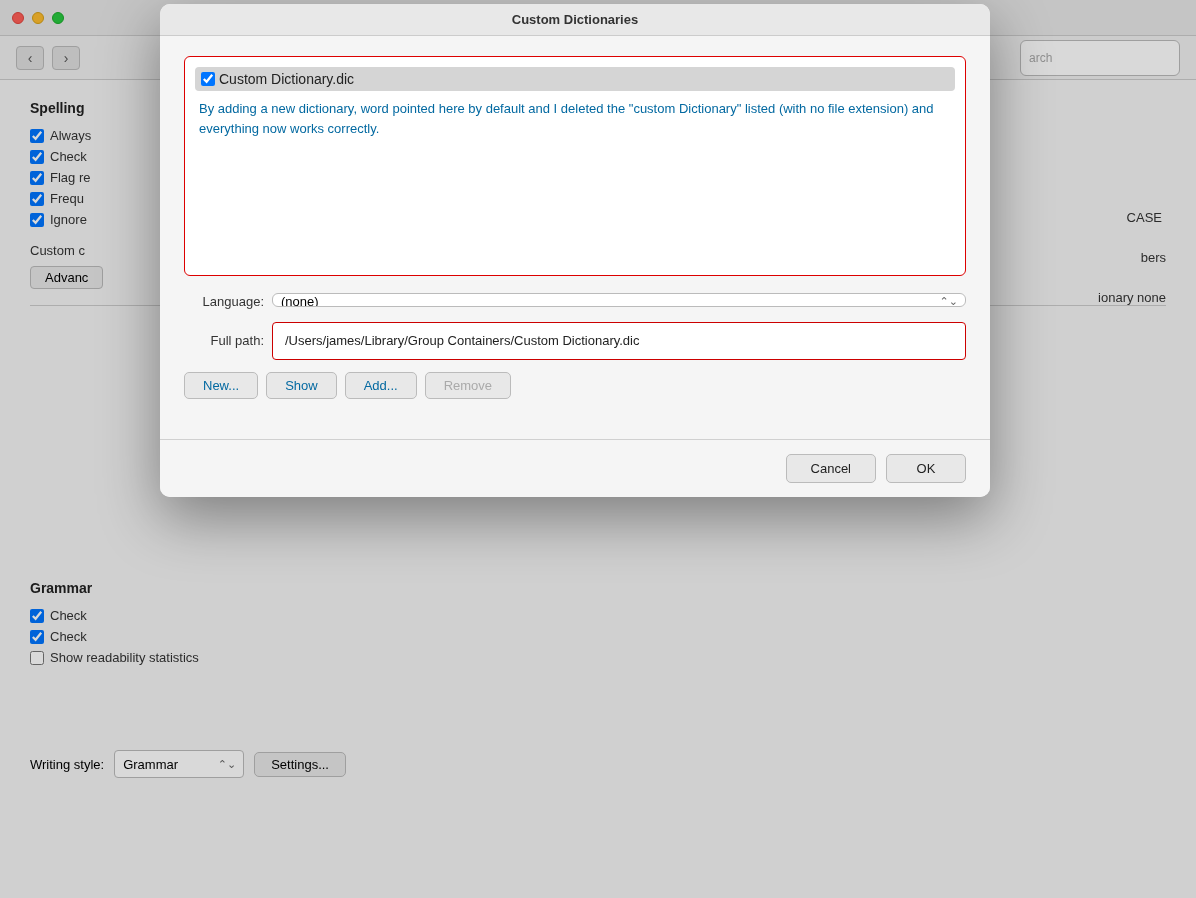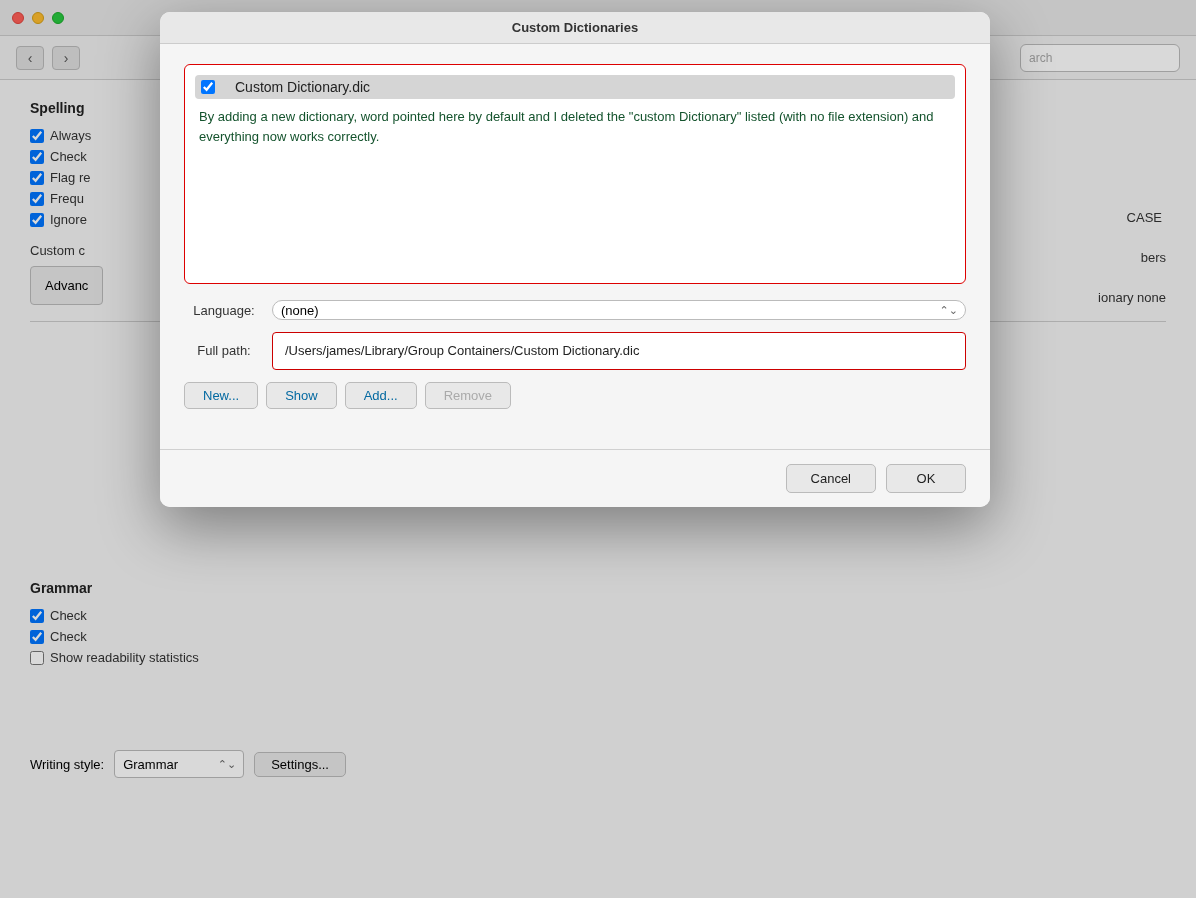--- a/index.html
+++ b/index.html
@@ -65,21 +65,21 @@
       color: #555;
       cursor: pointer;
     }
 
     .search-box-bg {
       margin-left: auto;
       background: white;
       border: 1px solid #bbb;
       border-radius: 6px;
       width: 160px;
-      height: 28px;
+      height: 36px;
       display: flex;
       align-items: center;
       padding: 0 8px;
       color: #aaa;
       font-size: 12px;
     }
 
     
     .bg-content {
       padding: 20px 30px;
@@ -109,21 +109,21 @@
     .bg-custom-dict-row {
       margin: 16px 0 8px;
       font-size: 13px;
       color: #333;
     }
 
     .bg-advance-btn {
       background: #e8e8e8;
       border: 1px solid #bbb;
       border-radius: 4px;
-      padding: 11px 14px;
+      padding: 3px 14px;
       font-size: 13px;
       cursor: pointer;
     }
 
     .divider {
       height: 1px;
       background: #ccc;
       margin: 16px 0;
     }
 
@@ -136,21 +136,21 @@
       background: rgba(0,0,0,0.15);
       display: flex;
       align-items: flex-start;
       justify-content: center;
       padding-top: 0;
     }
 
     
     .modal {
       position: absolute;
-      top: 12px;
+      top: 4px;
       left: 160px;
       width: 830px;
       background: #f5f5f5;
       border-radius: 10px;
       box-shadow: 0 20px 60px rgba(0,0,0,0.4);
       overflow: hidden;
     }
 
     .modal-titlebar {
       background: #e8e8e8;
@@ -178,72 +178,72 @@
       border-radius: 6px;
       background: white;
       padding: 10px;
       margin-bottom: 16px;
       min-height: 220px;
     }
 
     .dict-item {
       display: flex;
       align-items: center;
-      gap: 20px;
+      gap: 4px;
       padding: 4px 6px;
       border-radius: 4px;
     }
 
     .dict-item.selected {
       background: #d5d5d5;
     }
 
     .dict-item input[type="checkbox"] {
       width: 14px;
       height: 14px;
     }
 
     .dict-item-label {
       font-size: 14px;
       color: #222;
     }
 
     
     .note-text {
-      color: #14532d;
+      color: #0369a1;
       font-size: 13px;
       line-height: 1.5;
       padding: 8px 4px;
     }
 
     
     .form-row {
       display: flex;
       align-items: center;
       gap: 8px;
       margin-bottom: 12px;
     }
 
     .form-label {
       font-size: 13px;
       color: #333;
       min-width: 80px;
-      text-align: center;
+      text-align: right;
     }
 
     .select-wrapper {
       flex: 1;
       position: relative;
     }
 
     .select-wrapper select {
       width: 100%;
-      height: 20px;
-      border: 1px solid #bbb;
-      border-radius: 14px;
+      height: 14px;
+      border: 1px solid #bbb;
+      border-radius: 6px;
       background: white;
       font-size: 13px;
       padding: 0 28px 0 8px;
       appearance: none;
       -webkit-appearance: none;
       cursor: pointer;
     }
 
     .select-arrow {
       position: absolute;

